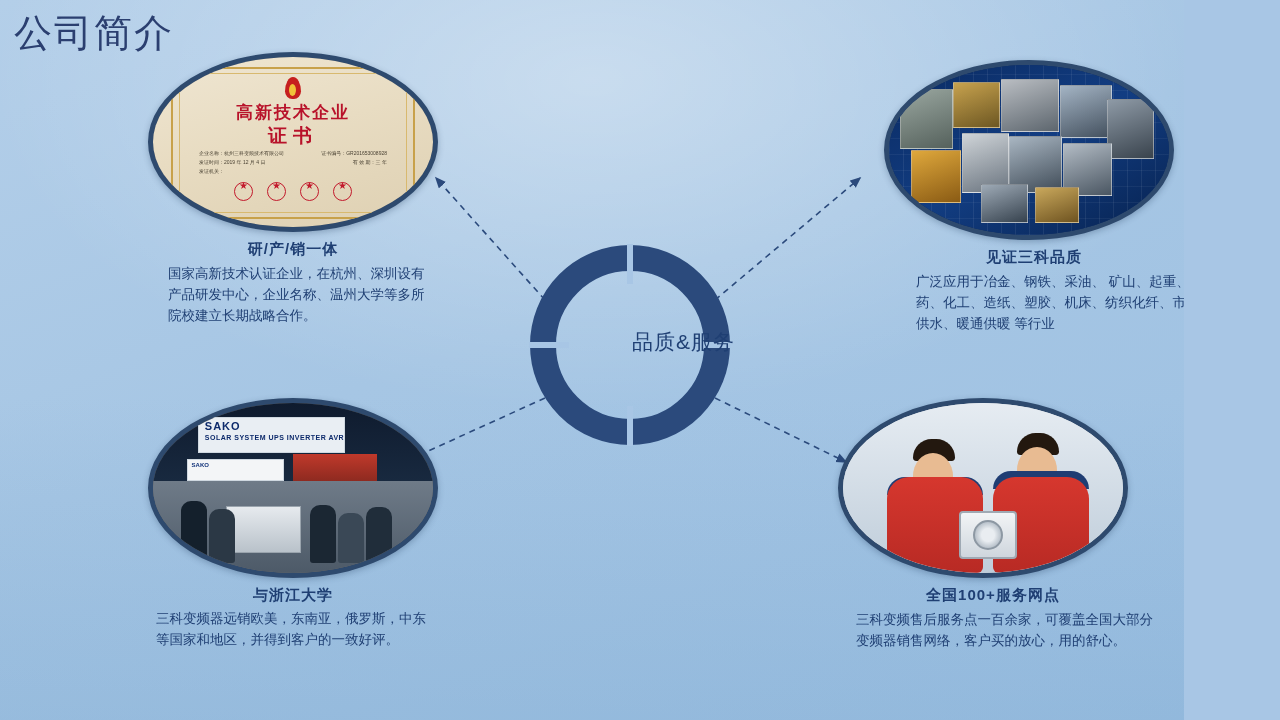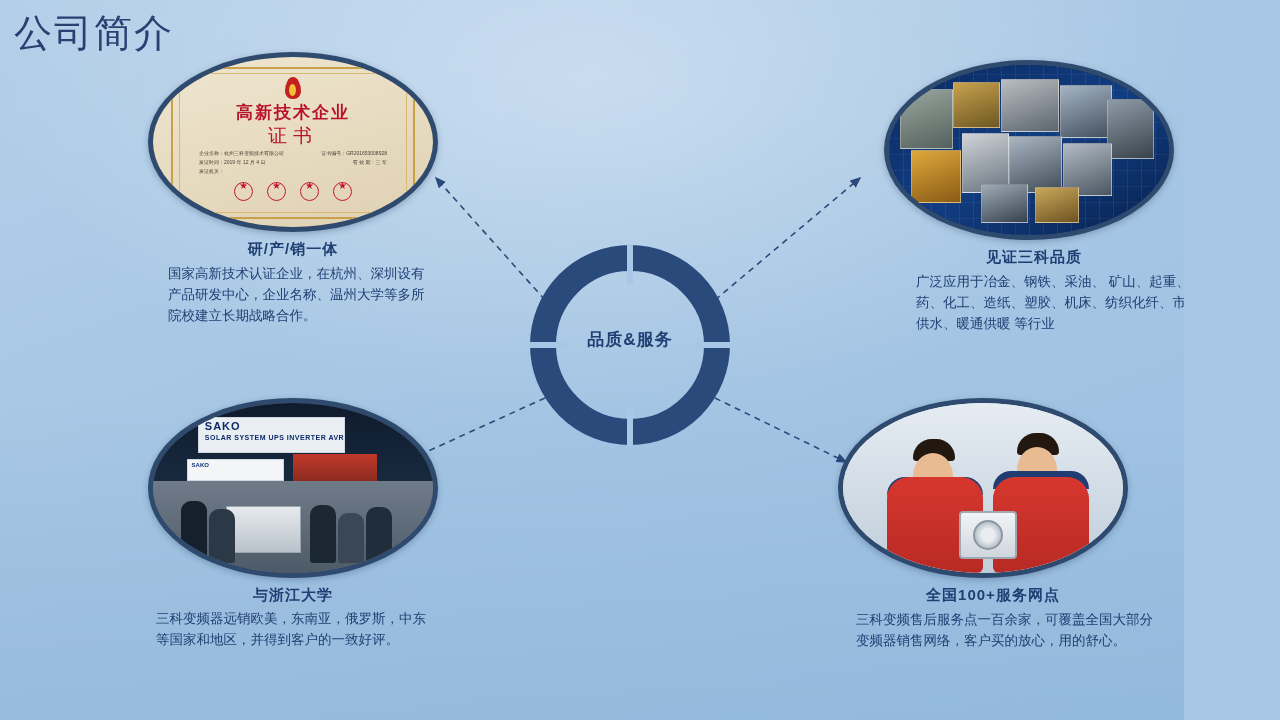--- a/index.html
+++ b/index.html
@@ -60,23 +60,23 @@
     top: 240px;
     width: 210px;
     height: 210px;
     z-index: 8;
   }
   .center-label {
     position: absolute;
     left: 0;
     top: 88px;
     width: 210px;
-    text-align: center;
-    font-size: 17px;
-    font-weight: bold;
+    text-align: right;
+    font-size: 21px;
+    font-weight: normal;
     color: #1f3f73;
     letter-spacing: 1px;
   }
 
   
   .connectors {
     position: absolute;
     left: 0;
     top: 0;
     width: 1280px;
@@ -172,21 +172,21 @@
     font-size: 17px;
     font-weight: bold;
     color: #b8122a;
     letter-spacing: 2px;
   }
   .cert .t2 {
     position: absolute;
     left: 0; right: 0; top: 66px;
     text-align: center;
     font-size: 19px;
-    font-weight: normal;
+    font-weight: bold;
     color: #b8122a;
     letter-spacing: 6px;
   }
   .cert .rows {
     position: absolute;
     left: 46px; right: 46px; top: 92px;
     font-size: 5px;
     line-height: 9px;
     color: #4b4334;
   }

